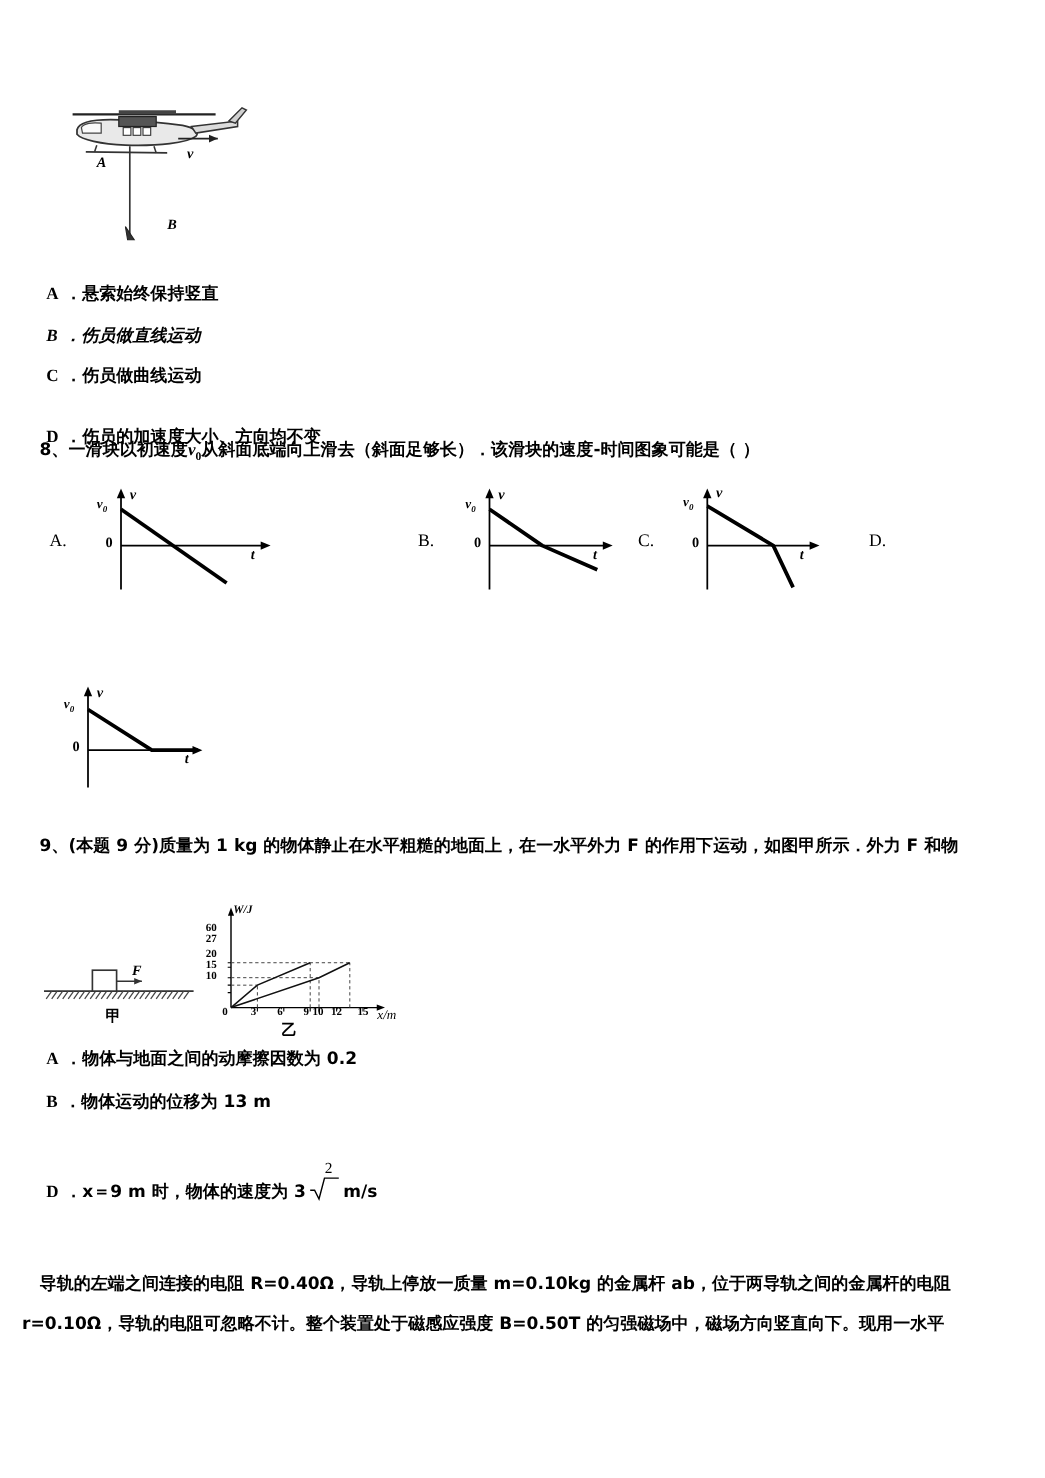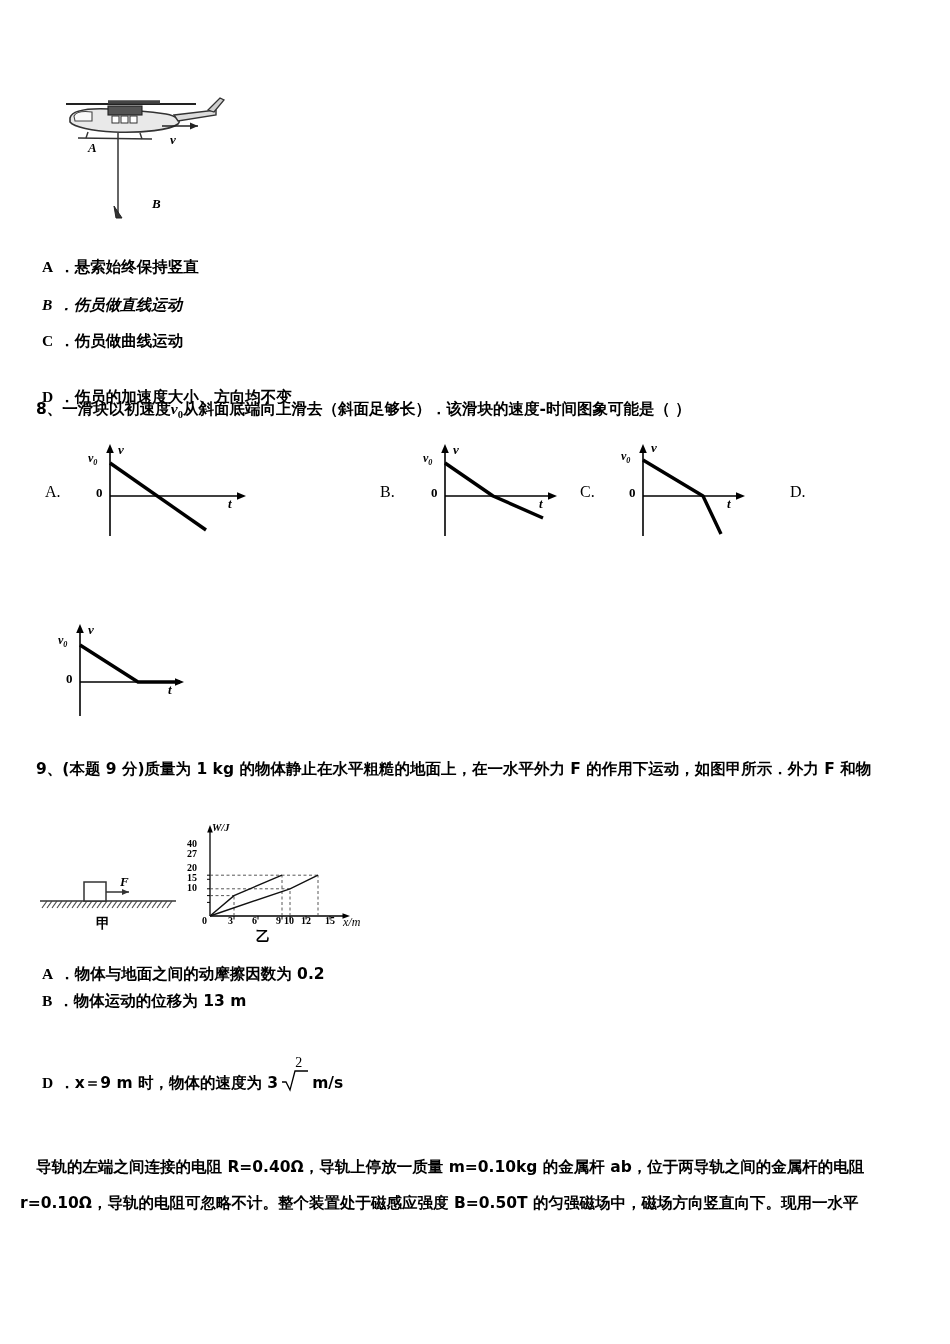--- a/index.html
+++ b/index.html
@@ -278,21 +278,21 @@
         <line x1="108" y1="96" x2="108" y2="68.8"></line>
         <line x1="136" y1="96" x2="136" y2="55.2"></line>
       </g>
 
       <polyline points="28,96 52,75.6 100,55.2" fill="none" stroke="#111" stroke-width="1.4"></polyline>
 
       <polyline points="28,96 108,68.8 136,55.2" fill="none" stroke="#111" stroke-width="1.4"></polyline>
     </svg>
 
     
-    <div style="position:absolute; left:5px; top:18px; font-size:10px; font-weight:bold;">40</div>
+    <div style="position:absolute; left:5px; top:18px; font-size:10px; font-weight:bold;">60</div>
     <div style="position:absolute; left:5px; top:28px; font-size:10px; font-weight:bold;">27</div>
     <div style="position:absolute; left:5px; top:42px; font-size:10px; font-weight:bold;">20</div>
     <div style="position:absolute; left:5px; top:52px; font-size:10px; font-weight:bold;">15</div>
     <div style="position:absolute; left:5px; top:62px; font-size:10px; font-weight:bold;">10</div>
 
     
     <div style="position:absolute; left:30px; top:2px; font-size:10.5px; font-weight:bold; font-style:italic;">W/J</div>
 
     
     <div style="position:absolute; left:20px; top:95px; font-size:10px; font-weight:bold;">0</div>
@@ -303,21 +303,21 @@
     <div style="position:absolute; left:119px; top:95px; font-size:10px; font-weight:bold;">12</div>
     <div style="position:absolute; left:143px; top:95px; font-size:10px; font-weight:bold;">15</div>
 
     
     <div style="position:absolute; left:161px; top:95px; font-size:12px; font-weight:normal; font-style:italic;">x/m</div>
 
     
     <div class="cn" style="position:absolute; left:74px; top:108px; font-size:14px; font-weight:bold;">乙</div>
   </div>
 
-  <div class="optline" style="left:42px; top:953px;margin-top:12px;">
+  <div class="optline" style="left:42px; top:953px;">
     <span class="opt-letter">A</span>．<span class="cn">物体与地面之间的动摩擦因数为 0.2</span>
   </div>
   <div class="optline" style="left:42px; top:992px;">
     <span class="opt-letter">B</span>．<span class="cn">物体运动的位移为 13 m</span>
   </div>
   <div class="optline" style="left:42px; top:1068px;">
     <span class="opt-letter">D</span>．<span class="cn">x＝9 m 时，物体的速度为 3</span><span class="sqrt-wrap"><svg width="30" height="26" viewBox="0 0 30 26" style="vertical-align:-4px;">
           <path d="M2,14 L6,14 L10,22 L15,3 L28,3" fill="none" stroke="#000" stroke-width="1.3"></path>
         </svg><span style="position:absolute; left:15px; top:-13px; font-size:14px; font-weight:normal;">2</span></span><span class="cn">m/s</span>
   </div>

